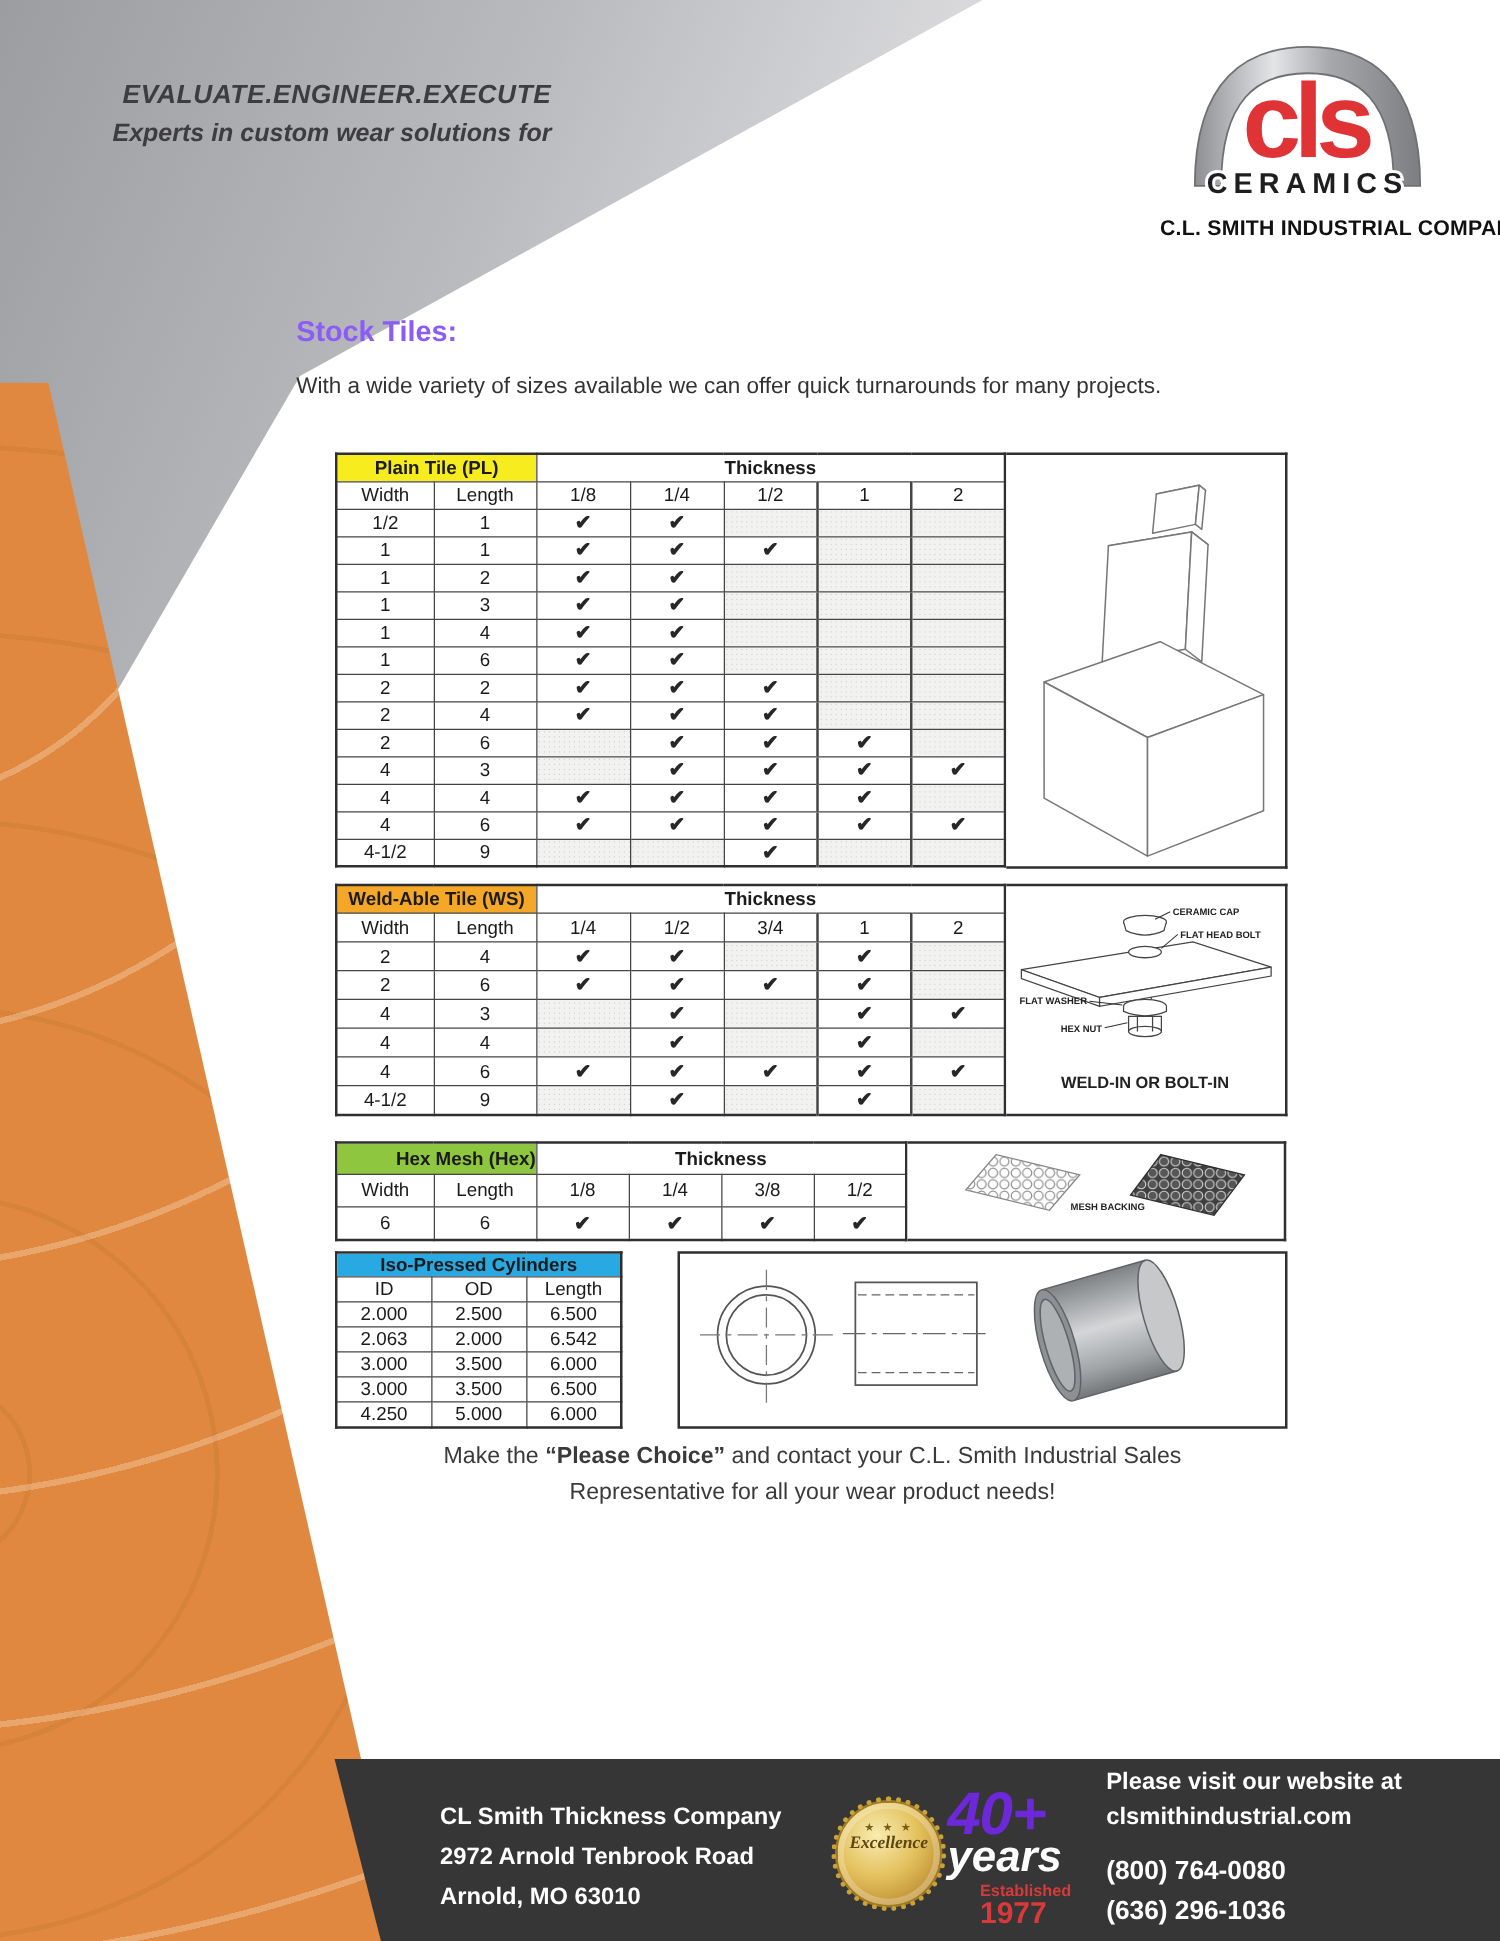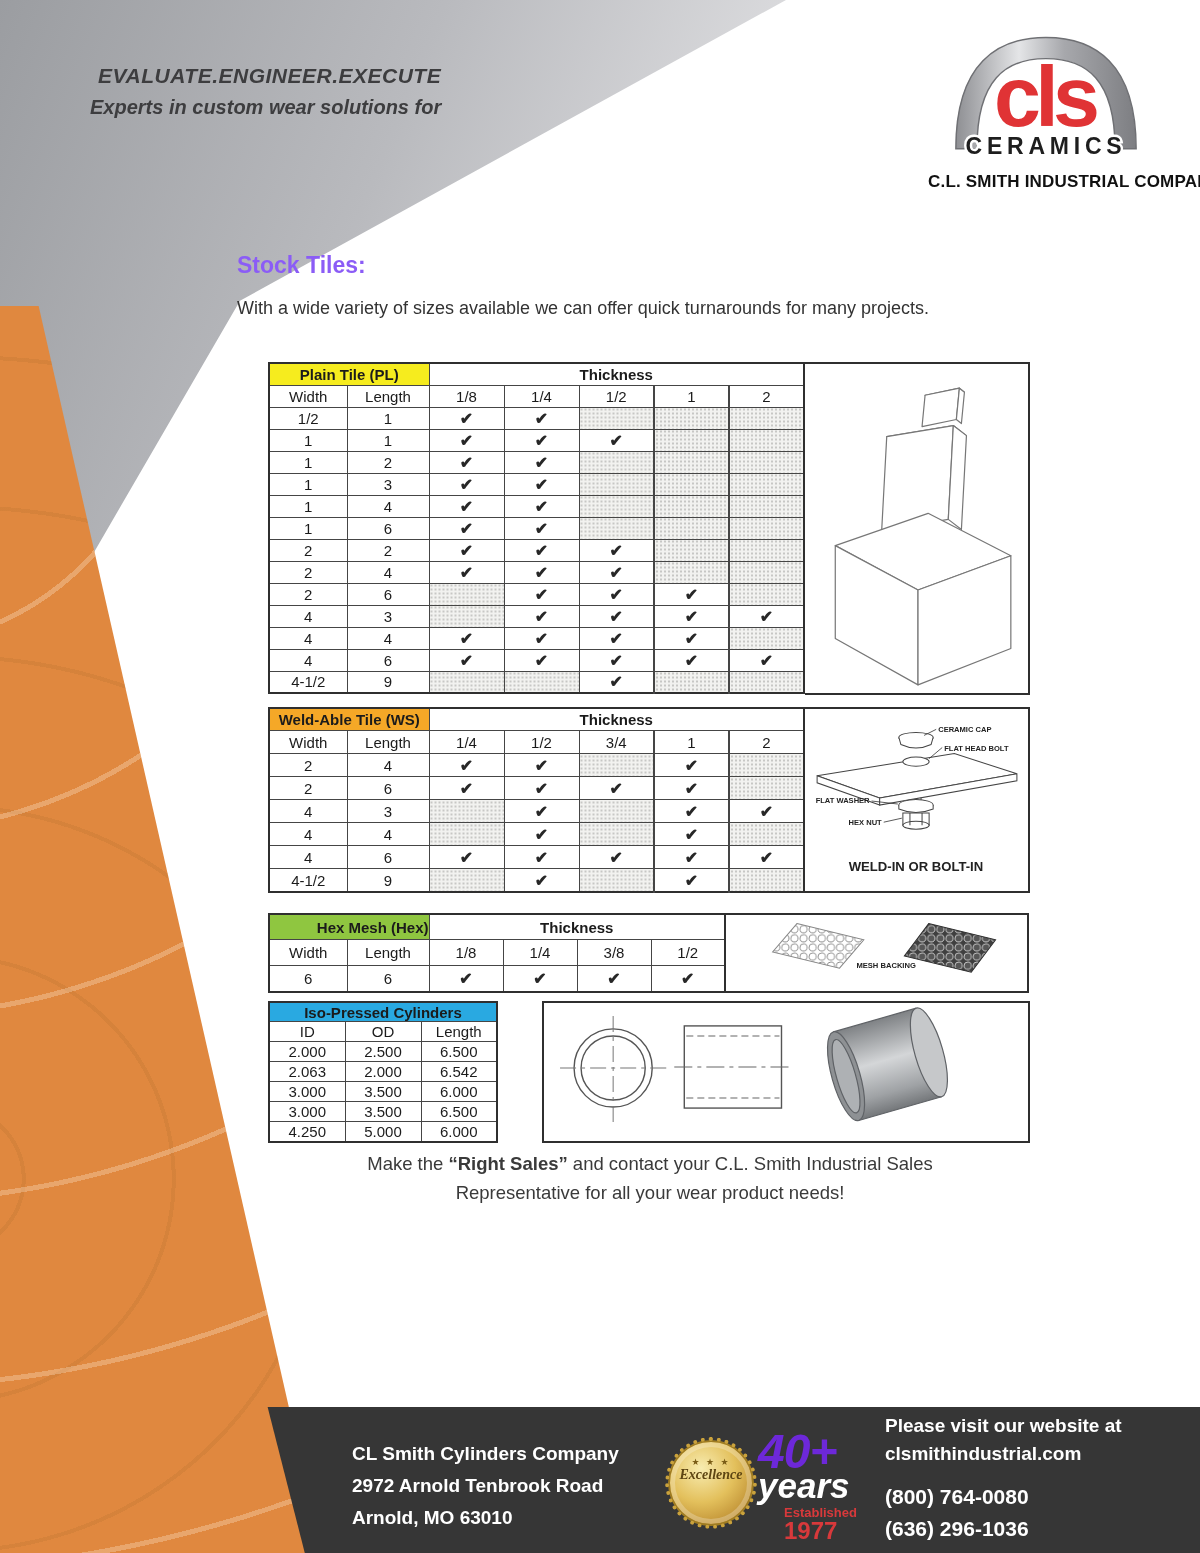--- a/index.html
+++ b/index.html
@@ -519,26 +519,26 @@
             <ellipse cx="300" cy="62" rx="14" ry="46" fill="#8e9194"></ellipse>
             <ellipse cx="300" cy="62" rx="9.5" ry="38" fill="#aeb1b4"></ellipse>
           </g>
         </svg>
       </div>
     </div>
 
   </div>
 
   <div class="closing">
-    <div><span>Make the </span><strong>“Right Sales”</strong><span> and contact your C.L. Smith Industrial Sales</span></div>
+    <div><span>Make the </span><strong>“Please Choice”</strong><span> and contact your C.L. Smith Industrial Sales</span></div>
     <div>Representative for all your wear product needs!</div>
   </div>
 
   <div class="f-left">
-    <div>CL Smith Cylinders Company</div>
+    <div>CL Smith Thickness Company</div>
     <div>2972 Arnold Tenbrook Road</div>
     <div>Arnold, MO 63010</div>
   </div>
 
   <div class="f-badge">
     <div class="seal">
       <div class="seal-stars">★ ★ ★</div>
       <div class="seal-name">Excellence</div>
     </div>
     <div class="forty">

